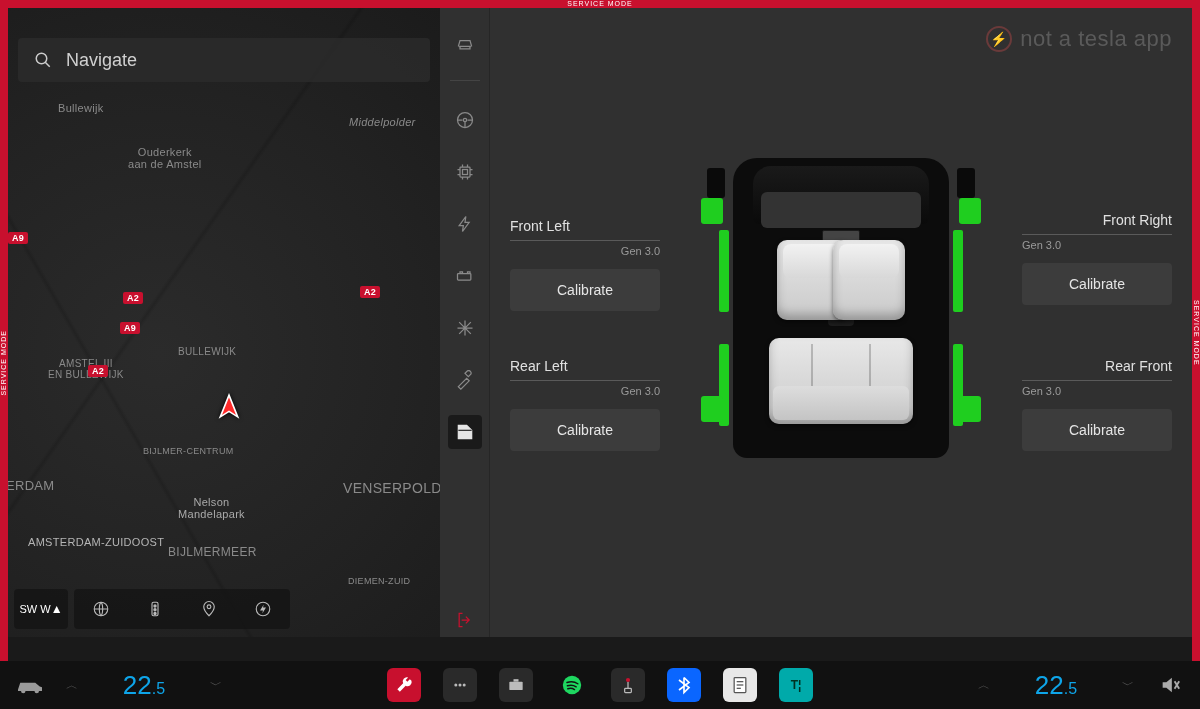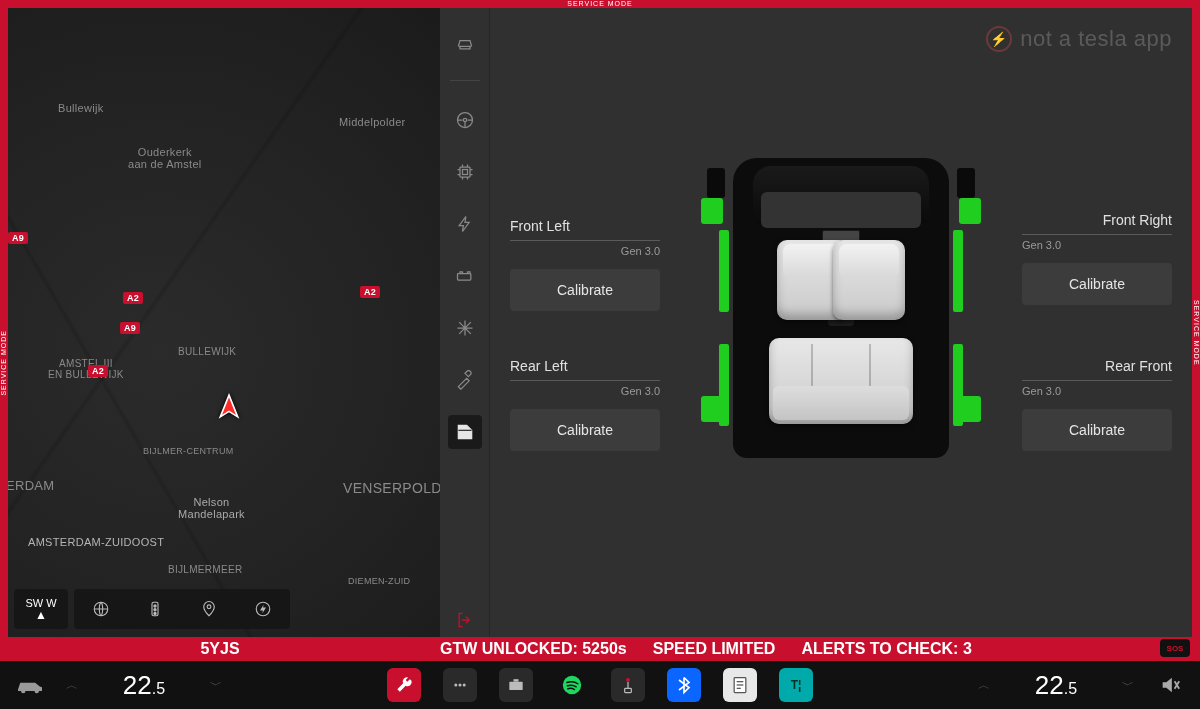--- a/index.html
+++ b/index.html
@@ -33,21 +33,21 @@
 .map-search .sicon { width: 18px; height: 18px; stroke:#ccc; }
 .map-search span { font-size: 18px; color: #d0d0d0; }
 
 .map-labels { position:absolute; inset:0; font-size:11px; color:#8a8a8a; letter-spacing:0.3px; }
 .map-labels .ml { position:absolute; white-space: nowrap; text-align:center; }
 .road-tag { position:absolute; background:#c8102e; color:#fff; font-size:9px; padding:1px 4px; border-radius:2px; font-weight:600; }
 
 .map-marker { position:absolute; left: 208px; top: 385px; }
 .map-marker svg { width:26px; height:26px; filter: drop-shadow(0 0 2px #000); }
 
-.compass { position:absolute; left:6px; bottom:8px; width:54px; height:40px; background:rgba(20,20,20,0.8); border-radius:4px; color:#fff; display:flex; flex-direction:column; align-items:center; justify-content:center; font-size:11px; }
+.compass { position:absolute; left:6px; bottom:8px; width:54px; height:40px; background:rgba(20,20,20,0.8); border-radius:4px; color:#fff; display:flex; flex-direction:row; align-items:center; justify-content:center; font-size:11px; }
 .compass .arrow { font-size:12px; line-height:1; }
 
 .map-btns { position:absolute; left:66px; bottom:8px; height:40px; display:flex; gap:0; background:rgba(20,20,20,0.8); border-radius:4px; }
 .map-btns .mb { width:54px; display:flex; align-items:center; justify-content:center; }
 .map-btns svg { width:18px; height:18px; stroke:#bbb; fill:none; }
 
 
 .svc-panel { flex: 1; display: flex; background: #303030; position:relative; }
 .watermark { position:absolute; top:18px; right:20px; display:flex; align-items:center; gap:8px; color:#5a5a5a; font-size:22px; font-weight:300; letter-spacing:0.5px; z-index:3; }
 .watermark .wmcircle { width:26px; height:26px; border:2px solid #6a3a3a; border-radius:50%; display:flex; align-items:center; justify-content:center; color:#8a4040; font-size:14px;}
@@ -107,21 +107,21 @@
 
 .red-strip { position:absolute; left:0; right:0; bottom:48px; height:24px; background:#c8102e; color:#fff; display:flex; align-items:center; font-size:16px; font-weight:700; z-index:60; }
 .red-strip .sos { position:absolute; right:10px; bottom:4px; width:30px; height:18px; background:#111; border-radius:4px; font-size:8px; display:flex; align-items:center; justify-content:center; color:#c8102e; font-weight:600;}
 .red-strip .rs-vin { width:440px; text-align:center; }
 .red-strip .rs-rest { flex:1; display:flex; gap:26px; }
 
 
 .dock { position:absolute; left:0; right:0; bottom:0; height:48px; background:#111; display:flex; align-items:center; z-index:70; }
 .dock .dcar { width:60px; display:flex; justify-content:center; }
 .dock .dcar svg { width:30px; height:20px; fill:#9a9a9a; }
-.dock .temp { width:120px; display:flex; align-items:baseline; justify-content:center; color:#ffffff; }
+.dock .temp { width:120px; display:flex; align-items:baseline; justify-content:center; color:#0ea5e9; }
 .dock .temp .tv { font-size:26px; font-weight:300; }
 .dock .temp .td { font-size:16px; }
 .dock .chev { color:#555; font-size:12px; padding:0 6px; cursor:pointer; }
 .dock .apps { flex:1; display:flex; justify-content:center; gap:22px; }
 .dock .app { width:34px; height:34px; border-radius:6px; display:flex; align-items:center; justify-content:center; }
 .dock .vol { width:60px; display:flex; justify-content:center; color:#aaa; }
 .app.red { background:#c8102e; }
 .app.dark { background:#2a2a2a; }
 .app.green { background:transparent; }
 .app.blue { background:#0a66ff; }
@@ -142,35 +142,42 @@
   <div class="frame-right">
       <span class="frame-side-label">SERVICE MODE</span>
     </div>
 
   <div class="content">
 
     <div class="map-panel">
       <div class="map-bg"></div>
 
 
+      <div class="map-search">
+        <svg class="sicon" viewBox="0 0 24 24" fill="none" stroke="#ccc" stroke-width="2">
+            <circle cx="10" cy="10" r="7"></circle>
+            <line x1="21" y1="21" x2="15" y2="15"></line>
+          </svg>
+        <span>Navigate</span>
+      </div>
 
       <div class="map-labels">
         <div class="ml" style="left:50px; top:94px;">Bullewijk</div>
-        <div class="ml" style="left:331px; top:108px;">Middelpolder</div>
+        <div class="ml" style="left:341px; top:108px;font-style:italic;">Middelpolder</div>
         <div class="ml" style="left:120px; top:138px; white-space:pre; text-align:center;">Ouderkerk
 aan de Amstel</div>
         <div class="ml" style="left:40px; top:350px; white-space:pre; font-size:10px;">AMSTEL III
 EN BULLEWIJK</div>
         <div class="ml" style="left:170px; top:338px; font-size:10px;">BULLEWIJK</div>
         <div class="ml" style="left:170px; top:488px; white-space:pre; color:#aaa;">Nelson
 Mandelapark</div>
         <div class="ml" style="left:335px; top:472px; font-size:14px;">VENSERPOLDER</div>
         <div class="ml" style="left:20px; top:528px; font-size:11px; color:#b5b5b5; font-weight:500;">AMSTERDAM-ZUIDOOST</div>
         <div class="ml" style="left:135px; top:438px; font-size:9px;">BIJLMER-CENTRUM</div>
-        <div class="ml" style="left:160px; top:556px; font-size:10px;">BIJLMERMEER</div>
+        <div class="ml" style="left:160px; top:537px; font-size:12px;">BIJLMERMEER</div>
         <div class="ml" style="left:340px; top:568px; font-size:9px;">DIEMEN-ZUID</div>
         <div class="ml" style="left:-2px; top:470px; font-size:13px;">ERDAM</div>
         <div class="road-tag" style="left:0px; top:224px;">A9</div>
         <div class="road-tag" style="left:115px; top:284px;">A2</div>
         <div class="road-tag" style="left:352px; top:278px;">A2</div>
         <div class="road-tag" style="left:112px; top:314px;">A9</div>
         <div class="road-tag" style="left:80px; top:357px;">A2</div>
       </div>
 
       <div class="map-marker">
@@ -327,29 +334,20 @@
           <div class="window-ind wi-tab wi fl-t"></div>
           <div class="window-ind wi-tab wi fr-t"></div>
           <div class="window-ind wi-tab wi rl-t"></div>
           <div class="window-ind wi-tab wi rr-t"></div>
         </div>
 
       </div>
     </div>
   </div>
 
-  <div class="red-strip">
-    <div class="rs-vin">5YJS</div>
-    <div class="rs-rest">
-      <span>GTW UNLOCKED: 5250s</span>
-      <span>SPEED LIMITED</span>
-      <span>ALERTS TO CHECK: 3</span>
-    </div>
-    <div class="sos">SOS</div>
-  </div>
 
   <div class="dock">
     <div class="dcar">
       <svg viewBox="0 0 40 24">
           <path d="M4 18l3-9h20l6 5 3 1v5h-4a3 3 0 01-6 0H14a3 3 0 01-6 0H4z"></path>
         </svg>
     </div>
     <div class="chev">︿</div>
     <div class="temp">
       <span class="tv">22</span>

